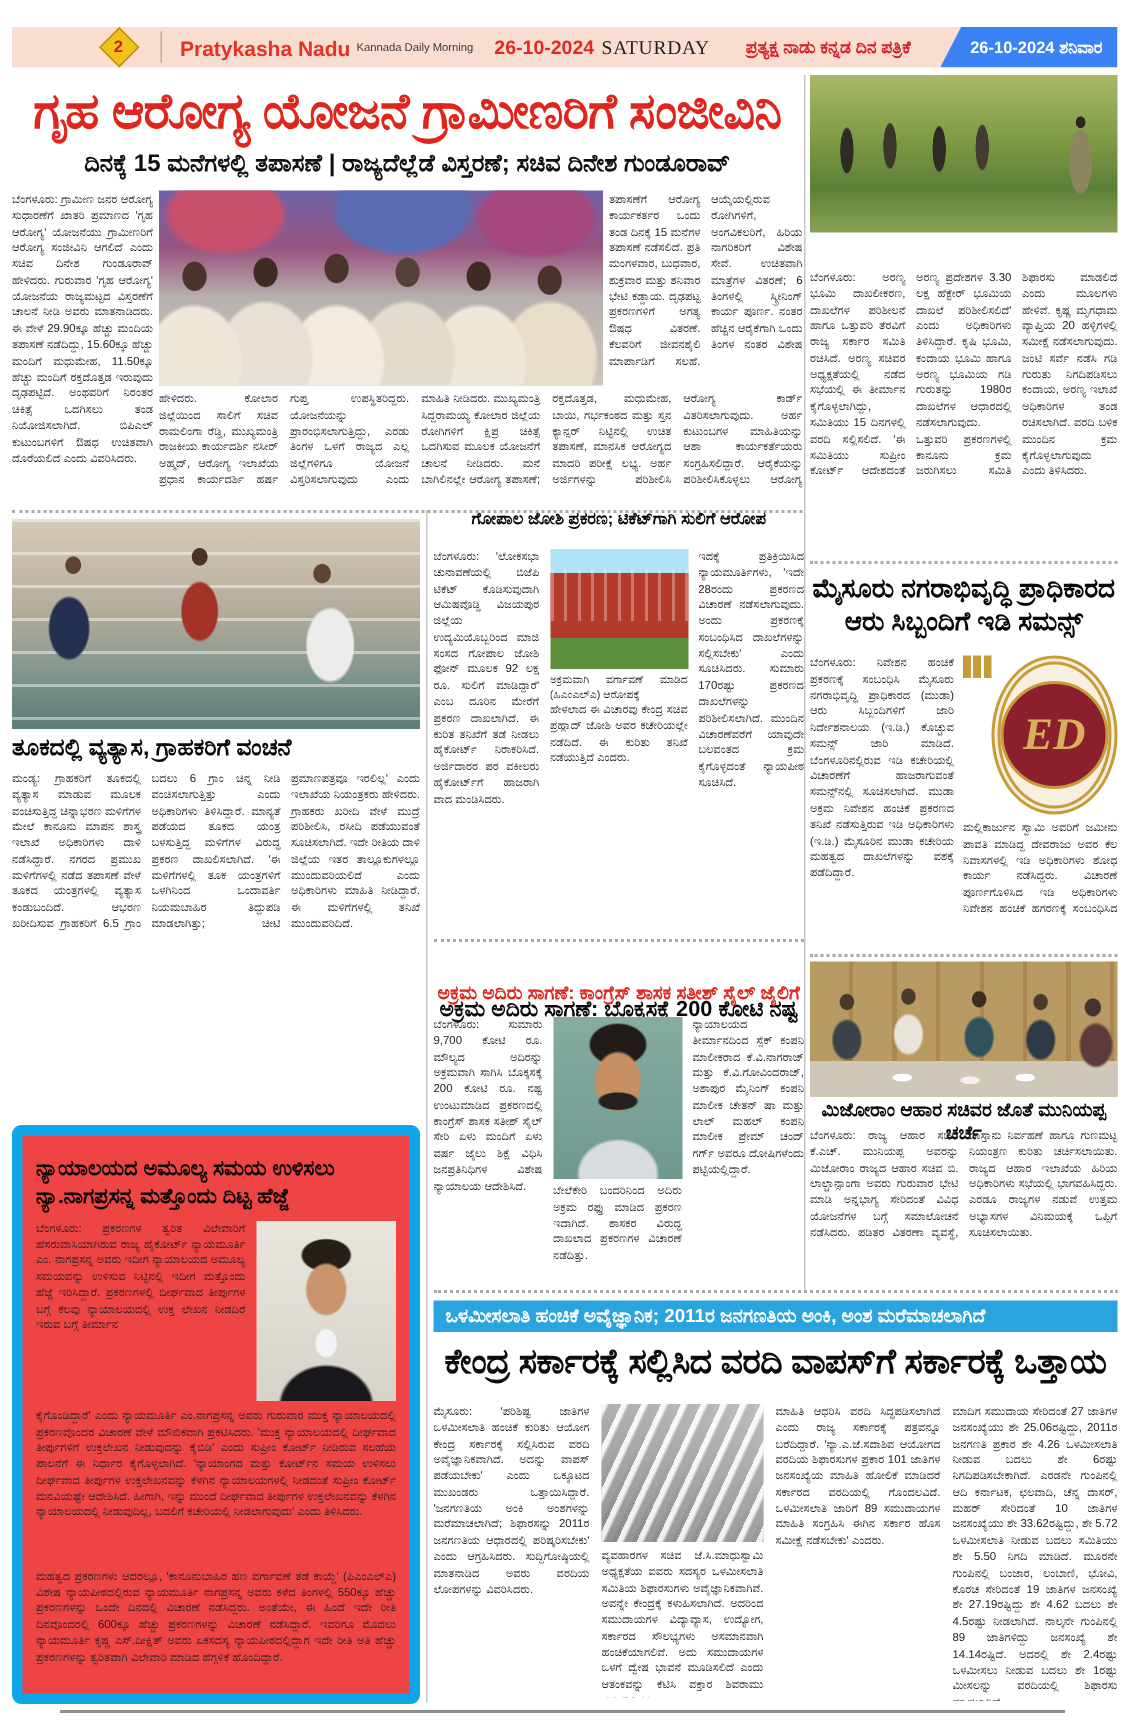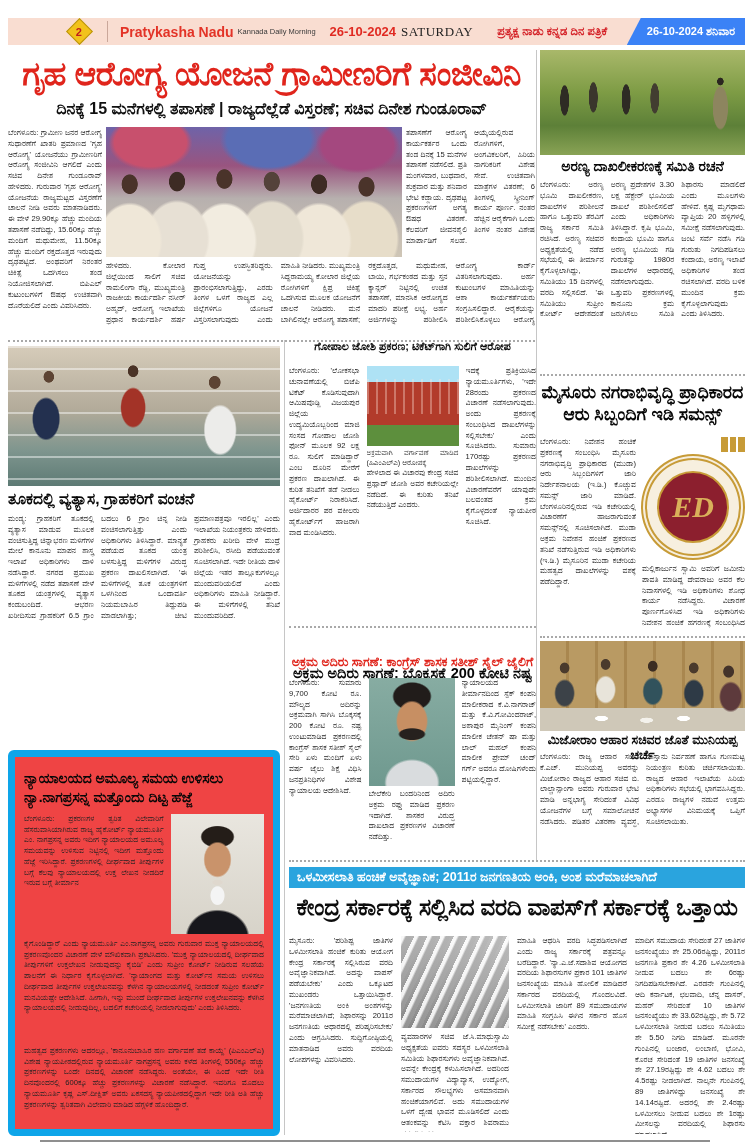--- a/index.html
+++ b/index.html
@@ -106,21 +106,21 @@
     radial-gradient(8px 4px at 50% 57%, #dfd8ce 0 60%, transparent 70%),
     radial-gradient(21px 27px at 50% 38%, #c9936b 0 60%, transparent 67%),
     radial-gradient(26px 17px at 50% 19%, #241d18 0 60%, transparent 66%),
     radial-gradient(12px 16px at 50% 68%, #f4f4f4 0 55%, transparent 62%),
     radial-gradient(48px 42px at 50% 103%, #17171c 0 62%, transparent 67%),
     linear-gradient(180deg,#e9e6df 0%,#d7d3c9 100%);}
   .ph-papers{background:
     repeating-linear-gradient(115deg, rgba(255,255,255,.85) 0 3px, rgba(150,150,150,.55) 5px 9px, rgba(120,120,120,.35) 9px 12px),
     linear-gradient(200deg,#e8e8e8 0%,#8f8f8f 100%);}
   
-  .ed-logo{display:flex;flex-direction:column;align-items:flex-end;}
+  .ed-logo{display:flex;flex-direction:row;align-items:flex-start;}
   .ed-emblem{width:24px;height:15px;margin-bottom:2px;
     background:linear-gradient(90deg,#c79b37 0 28%,transparent 28% 36%,#c79b37 36% 64%,transparent 64% 72%,#c79b37 72% 100%);}
   .ed-wreath{width:92px;height:94px;border-radius:50%;border:6px double #c79b37;background:#f7efdf;
              display:flex;align-items:center;justify-content:center;}
   .ed-circle{width:68px;height:68px;border-radius:50%;background:#8c1f2e;border:2px solid #c79b37;
              display:flex;align-items:center;justify-content:center;}
   .ed-circle span{font-family:"Liberation Serif",serif;font-style:italic;font-weight:bold;font-size:30px;color:#d9b05a;}
   
   .cream{background:#ef4444;border:7px solid #0ea5e9;border-radius:6px;}
   .caption{font-size:7.2px;line-height:1.35;text-align:justify;color:#222;overflow:hidden;}
@@ -148,21 +148,20 @@
   <div class="abs body-txt" style="left:8px;top:128px;width:94px;height:208px;">ಬೆಂಗಳೂರು: ಗ್ರಾಮೀಣ ಜನರ ಆರೋಗ್ಯ ಸುಧಾರಣೆಗೆ ಖಾತರಿ ಪ್ರಮಾಣದ 'ಗೃಹ ಆರೋಗ್ಯ' ಯೋಜನೆಯು ಗ್ರಾಮೀಣರಿಗೆ ಆರೋಗ್ಯ ಸಂಜೀವಿನಿ ಆಗಲಿದೆ ಎಂದು ಸಚಿವ ದಿನೇಶ ಗುಂಡೂರಾವ್ ಹೇಳಿದರು. ಗುರುವಾರ 'ಗೃಹ ಆರೋಗ್ಯ' ಯೋಜನೆಯ ರಾಜ್ಯಮಟ್ಟದ ವಿಸ್ತರಣೆಗೆ ಚಾಲನೆ ನೀಡಿ ಅವರು ಮಾತನಾಡಿದರು. ಈ ವೇಳೆ 29.90ಕ್ಕೂ ಹೆಚ್ಚು ಮಂದಿಯ ತಪಾಸಣೆ ನಡೆದಿದ್ದು, 15.60ಕ್ಕೂ ಹೆಚ್ಚು ಮಂದಿಗೆ ಮಧುಮೇಹ, 11.50ಕ್ಕೂ ಹೆಚ್ಚು ಮಂದಿಗೆ ರಕ್ತದೊತ್ತಡ ಇರುವುದು ದೃಢಪಟ್ಟಿದೆ. ಅಂಥವರಿಗೆ ನಿರಂತರ ಚಿಕಿತ್ಸೆ ಒದಗಿಸಲು ತಂಡ ನಿಯೋಜಿಸಲಾಗಿದೆ. ಬಿಪಿಎಲ್ ಕುಟುಂಬಗಳಿಗೆ ಔಷಧ ಉಚಿತವಾಗಿ ದೊರೆಯಲಿದೆ ಎಂದು ವಿವರಿಸಿದರು.</div>
   <div class="abs photo ph-dais" style="left:106px;top:127px;width:296px;height:130px;"></div>
   <div class="abs body-txt cols2" style="left:406px;top:128px;width:129px;height:128px;">ತಪಾಸಣೆಗೆ ಆರೋಗ್ಯ ಕಾರ್ಯಕರ್ತರ ಒಂದು ತಂಡ ದಿನಕ್ಕೆ 15 ಮನೆಗಳ ತಪಾಸಣೆ ನಡೆಸಲಿದೆ. ಪ್ರತಿ ಮಂಗಳವಾರ, ಬುಧವಾರ, ಶುಕ್ರವಾರ ಮತ್ತು ಶನಿವಾರ ಭೇಟಿ ಕಡ್ಡಾಯ. ದೃಢಪಟ್ಟ ಪ್ರಕರಣಗಳಿಗೆ ಅಗತ್ಯ ಔಷಧ ವಿತರಣೆ. ಕೆಲವರಿಗೆ ಜೀವನಶೈಲಿ ಮಾರ್ಪಾಡಿಗೆ ಸಲಹೆ. ಆಯ್ಕೆಯಲ್ಲಿರುವ ರೋಗಿಗಳಿಗೆ, ಅಂಗವಿಕಲರಿಗೆ, ಹಿರಿಯ ನಾಗರಿಕರಿಗೆ ವಿಶೇಷ ಸೇವೆ. ಉಚಿತವಾಗಿ ಮಾತ್ರೆಗಳ ವಿತರಣೆ; 6 ತಿಂಗಳಲ್ಲಿ ಸ್ಕ್ರೀನಿಂಗ್ ಕಾರ್ಯ ಪೂರ್ಣ. ನಂತರ ಹೆಚ್ಚಿನ ಆರೈಕೆಗಾಗಿ ಒಂದು ತಿಂಗಳ ನಂತರ ವಿಶೇಷ ಆರೋಗ್ಯ ಶಿಬಿರಗಳ ಆಯೋಜನೆ ಎಂದರು.</div>
   <div class="abs body-txt cols5" style="left:106px;top:261px;width:429px;height:75px;">ಹೇಳಿದರು. ಕೋಲಾರ ಜಿಲ್ಲೆಯಿಂದ ಸಾಲಿಗೆ ಸಚಿವ ರಾಮಲಿಂಗಾ ರೆಡ್ಡಿ, ಮುಖ್ಯಮಂತ್ರಿ ರಾಜಕೀಯ ಕಾರ್ಯದರ್ಶಿ ನಸೀರ್ ಅಹ್ಮದ್, ಆರೋಗ್ಯ ಇಲಾಖೆಯ ಪ್ರಧಾನ ಕಾರ್ಯದರ್ಶಿ ಹರ್ಷ ಗುಪ್ತ ಉಪಸ್ಥಿತರಿದ್ದರು. ಯೋಜನೆಯನ್ನು ಪ್ರಾರಂಭಿಸಲಾಗುತ್ತಿದ್ದು, ಎರಡು ತಿಂಗಳ ಒಳಗೆ ರಾಜ್ಯದ ಎಲ್ಲ ಜಿಲ್ಲೆಗಳಿಗೂ ಯೋಜನೆ ವಿಸ್ತರಿಸಲಾಗುವುದು ಎಂದು ಮಾಹಿತಿ ನೀಡಿದರು. ಮುಖ್ಯಮಂತ್ರಿ ಸಿದ್ದರಾಮಯ್ಯ ಕೋಲಾರ ಜಿಲ್ಲೆಯ ರೋಗಿಗಳಿಗೆ ಕ್ಷಿಪ್ರ ಚಿಕಿತ್ಸೆ ಒದಗಿಸುವ ಮೂಲಕ ಯೋಜನೆಗೆ ಚಾಲನೆ ನೀಡಿದರು. ಮನೆ ಬಾಗಿಲಿನಲ್ಲೇ ಆರೋಗ್ಯ ತಪಾಸಣೆ; ರಕ್ತದೊತ್ತಡ, ಮಧುಮೇಹ, ಬಾಯಿ, ಗರ್ಭಕಂಠದ ಮತ್ತು ಸ್ತನ ಕ್ಯಾನ್ಸರ್ ನಿಟ್ಟಿನಲ್ಲಿ ಉಚಿತ ತಪಾಸಣೆ, ಮಾನಸಿಕ ಆರೋಗ್ಯದ ಮಾದರಿ ಪರೀಕ್ಷೆ ಲಭ್ಯ. ಅರ್ಹ ಅರ್ಜಿಗಳನ್ನು ಪರಿಶೀಲಿಸಿ ಆರೋಗ್ಯ ಕಾರ್ಡ್ ವಿತರಿಸಲಾಗುವುದು. ಅರ್ಹ ಕುಟುಂಬಗಳ ಮಾಹಿತಿಯನ್ನು ಆಶಾ ಕಾರ್ಯಕರ್ತೆಯರು ಸಂಗ್ರಹಿಸಲಿದ್ದಾರೆ. ಆರೈಕೆಯನ್ನು ಪರಿಶೀಲಿಸಿಕೊಳ್ಳಲು ಆರೋಗ್ಯ ಮತ್ತು ಕ್ಷೇಮ ಕೇಂದ್ರಗಳು ಇತರ ಸಾರ್ವಜನಿಕ ಸ್ಥಳಗಳಲ್ಲಿ ಮಾಸಿಕ ಆರೋಗ್ಯ ಶಿಬಿರಗಳ ಆಯೋಜನೆ. ಅಕಾಲಿಕ ಮರಣಗಳನ್ನು ತಡೆಗಟ್ಟಲು ಸಾಂಕ್ರಾಮಿಕವಲ್ಲದ ರೋಗಗಳ ಚಿಕಿತ್ಸೆಯ ಆರ್ಥಿಕ ಹೊರೆಯನ್ನು ಕಡಿಮೆ ಮಾಡಲು ಯೋಜನೆ ಪ್ರಯೋಜನಕಾರಿ. ಆರೋಗ್ಯ ಇಲಾಖೆಯ ಪ್ರಧಾನ ಕಾರ್ಯದರ್ಶಿ ಹರ್ಷ ಗುಪ್ತ, ಉಪಸ್ಥಿತರಿದ್ದರು. ಅರ್ಜೆಂಟಿನ ಸಂದರ್ಭದಲ್ಲಿ ಸ್ಥಳೀಯ ಪ್ರಾಥಮಿಕ ಆರೋಗ್ಯ ಕೇಂದ್ರಗಳಿಗೆ ಶಿಫಾರಸು ಮಾಡಲಾಗುವುದು ಎಂದು ಮಾಹಿತಿ ನೀಡಿದರು.</div>
 
   <div class="abs vrule" style="left:536px;top:50px;height:812px;"></div>
   <div class="abs vrule" style="left:284px;top:340px;height:795px;"></div>
   <div class="abs dotted" style="left:8px;top:340px;width:527px;"></div>
 
   <div class="abs photo ph-field" style="left:540px;top:50px;width:205px;height:105px;"></div>
-  <div class="abs kn-h h-forest" style="left:540px;top:158px;width:205px;">ಅರಣ್ಯ ದಾಖಲೀಕರಣಕ್ಕೆ ಸಮಿತಿ ರಚನೆ</div>
   <div class="abs body-txt cols3" style="left:540px;top:180px;width:205px;height:188px;">ಬೆಂಗಳೂರು: ಅರಣ್ಯ ಭೂಮಿ ದಾಖಲೀಕರಣ, ದಾಖಲೆಗಳ ಪರಿಶೀಲನೆ ಹಾಗೂ ಒತ್ತುವರಿ ತೆರವಿಗೆ ರಾಜ್ಯ ಸರ್ಕಾರ ಸಮಿತಿ ರಚಿಸಿದೆ. ಅರಣ್ಯ ಸಚಿವರ ಅಧ್ಯಕ್ಷತೆಯಲ್ಲಿ ನಡೆದ ಸಭೆಯಲ್ಲಿ ಈ ತೀರ್ಮಾನ ಕೈಗೊಳ್ಳಲಾಗಿದ್ದು, ಸಮಿತಿಯು 15 ದಿನಗಳಲ್ಲಿ ವರದಿ ಸಲ್ಲಿಸಲಿದೆ. 'ಈ ಸಮಿತಿಯು ಸುಪ್ರೀಂ ಕೋರ್ಟ್ ಆದೇಶದಂತೆ ಅರಣ್ಯ ಪ್ರದೇಶಗಳ 3.30 ಲಕ್ಷ ಹೆಕ್ಟೇರ್ ಭೂಮಿಯ ದಾಖಲೆ ಪರಿಶೀಲಿಸಲಿದೆ' ಎಂದು ಅಧಿಕಾರಿಗಳು ತಿಳಿಸಿದ್ದಾರೆ. ಕೃಷಿ ಭೂಮಿ, ಕಂದಾಯ ಭೂಮಿ ಹಾಗೂ ಅರಣ್ಯ ಭೂಮಿಯ ಗಡಿ ಗುರುತನ್ನು 1980ರ ದಾಖಲೆಗಳ ಆಧಾರದಲ್ಲಿ ನಡೆಸಲಾಗುವುದು. ಒತ್ತುವರಿ ಪ್ರಕರಣಗಳಲ್ಲಿ ಕಾನೂನು ಕ್ರಮ ಜರುಗಿಸಲು ಸಮಿತಿ ಶಿಫಾರಸು ಮಾಡಲಿದೆ ಎಂದು ಮೂಲಗಳು ಹೇಳಿವೆ. ಕೃಷ್ಣ ಮೃಗಧಾಮ ವ್ಯಾಪ್ತಿಯ 20 ಹಳ್ಳಿಗಳಲ್ಲಿ ಸಮೀಕ್ಷೆ ನಡೆಸಲಾಗುವುದು. ಜಂಟಿ ಸರ್ವೆ ನಡೆಸಿ ಗಡಿ ಗುರುತು ನಿಗದಿಪಡಿಸಲು ಕಂದಾಯ, ಅರಣ್ಯ ಇಲಾಖೆ ಅಧಿಕಾರಿಗಳ ತಂಡ ರಚಿಸಲಾಗಿದೆ. ವರದಿ ಬಳಿಕ ಮುಂದಿನ ಕ್ರಮ ಕೈಗೊಳ್ಳಲಾಗುವುದು ಎಂದು ತಿಳಿಸಿದರು.</div>
   <div class="abs dotted" style="left:540px;top:374px;width:205px;"></div>
 
   <div class="abs kn-h h-muda" style="left:540px;top:382px;width:205px;">ಮೈಸೂರು ನಗರಾಭಿವೃದ್ಧಿ ಪ್ರಾಧಿಕಾರದ ಆರು ಸಿಬ್ಬಂದಿಗೆ ಇಡಿ ಸಮನ್ಸ್</div>
   <div class="abs" style="left:540px;top:437px;width:205px;height:196px;display:flex;gap:6px;">
     <div class="body-txt" style="width:96px;height:196px;">ಬೆಂಗಳೂರು: ನಿವೇಶನ ಹಂಚಿಕೆ ಪ್ರಕರಣಕ್ಕೆ ಸಂಬಂಧಿಸಿ ಮೈಸೂರು ನಗರಾಭಿವೃದ್ಧಿ ಪ್ರಾಧಿಕಾರದ (ಮುಡಾ) ಆರು ಸಿಬ್ಬಂದಿಗಳಿಗೆ ಜಾರಿ ನಿರ್ದೇಶನಾಲಯ (ಇ.ಡಿ.) ಕೊಚ್ಚುವ ಸಮನ್ಸ್ ಜಾರಿ ಮಾಡಿದೆ. ಬೆಂಗಳೂರಿನಲ್ಲಿರುವ ಇಡಿ ಕಚೇರಿಯಲ್ಲಿ ವಿಚಾರಣೆಗೆ ಹಾಜರಾಗುವಂತೆ ಸಮನ್ಸ್‌ನಲ್ಲಿ ಸೂಚಿಸಲಾಗಿದೆ. ಮುಡಾ ಅಕ್ರಮ ನಿವೇಶನ ಹಂಚಿಕೆ ಪ್ರಕರಣದ ತನಿಖೆ ನಡೆಸುತ್ತಿರುವ ಇಡಿ ಅಧಿಕಾರಿಗಳು (ಇ.ಡಿ.) ಮೈಸೂರಿನ ಮುಡಾ ಕಚೇರಿಯ ಮಹತ್ವದ ದಾಖಲೆಗಳನ್ನು ವಶಕ್ಕೆ ಪಡೆದಿದ್ದಾರೆ.</div>
     <div style="width:103px;display:flex;flex-direction:column;">
       <div class="ed-logo">
         <div class="ed-emblem"></div>
         <div class="ed-wreath">

